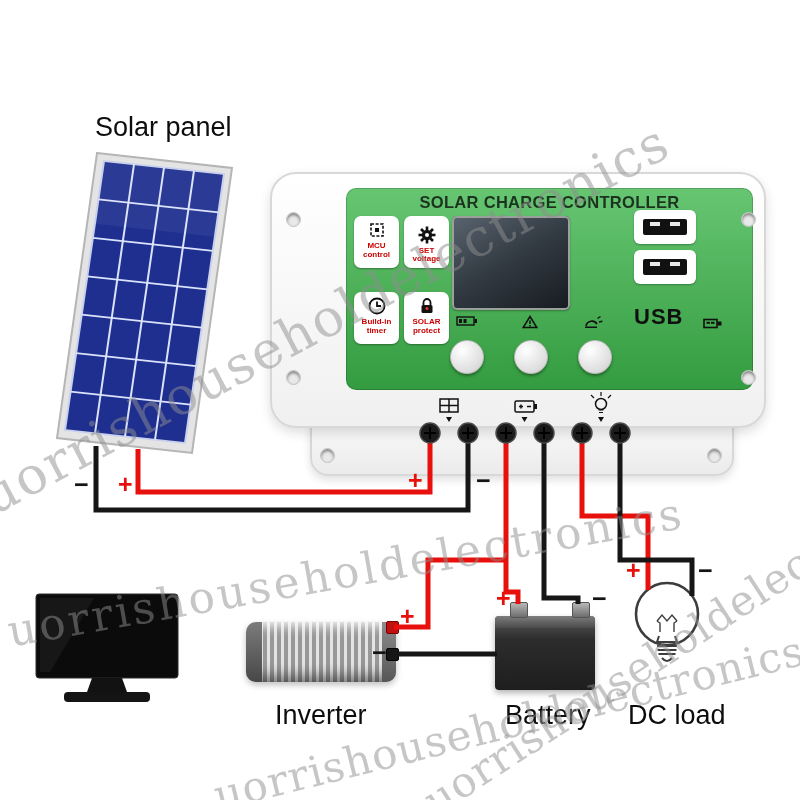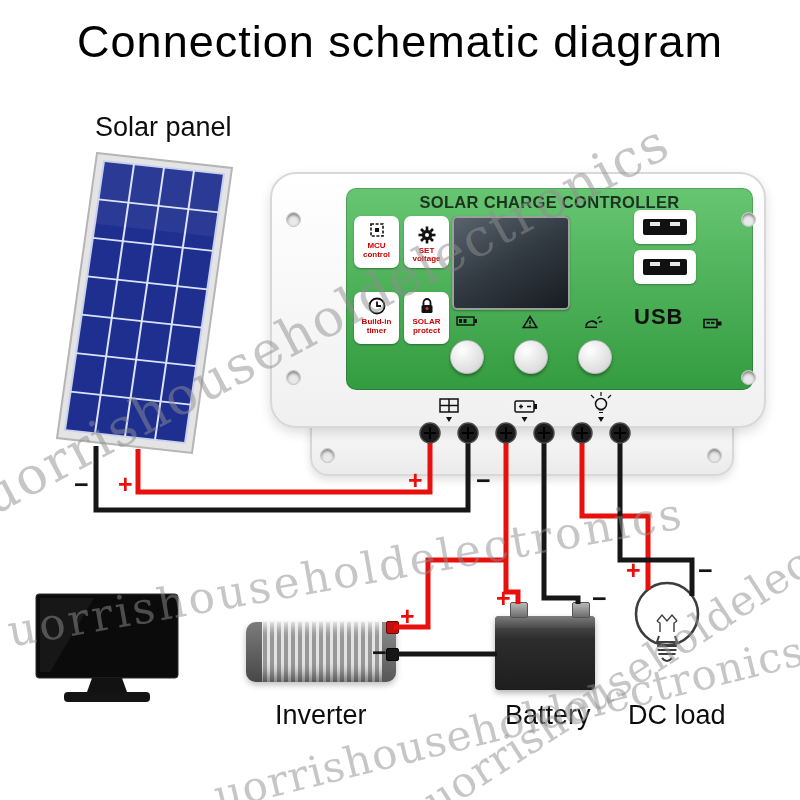--- a/index.html
+++ b/index.html
@@ -90,21 +90,20 @@
         background:linear-gradient(#7d7d7d,#4a4a4a);border-radius:4px 4px 0 0;}
   .bat-post{position:absolute;width:16px;height:14px;border-radius:2px;z-index:6;
         background:linear-gradient(#b8b8b8,#6d6d6d);border:1px solid #555;}
   .bat-post-pos{left:510px;top:602px;} .bat-post-neg{left:572px;top:602px;}
 </style>
 </head>
 <body>
 
 <div class="stage">
 
-  <h1 class="title">Connection schematic diagram</h1>
 
   <span class="dev-label" style="left:95px;top:112px;">Solar panel</span>
 
   <svg class="layer panel-svg" width="800" height="800" viewBox="0 0 800 800">
     <polygon points="97,153 232,168 192,453 57,438" fill="#e4e4e4" stroke="#b5b5b5" stroke-width="2"></polygon>
     <g transform="matrix(1 0.1083 -0.13 0.8967 104 161)">
       <rect class="panel-cells" x="0" y="0" width="120" height="300"></rect>
       <g class="pgrid">
         <line x1="30" y1="0" x2="30" y2="300"></line>
           <line x1="60" y1="0" x2="60" y2="300"></line>

